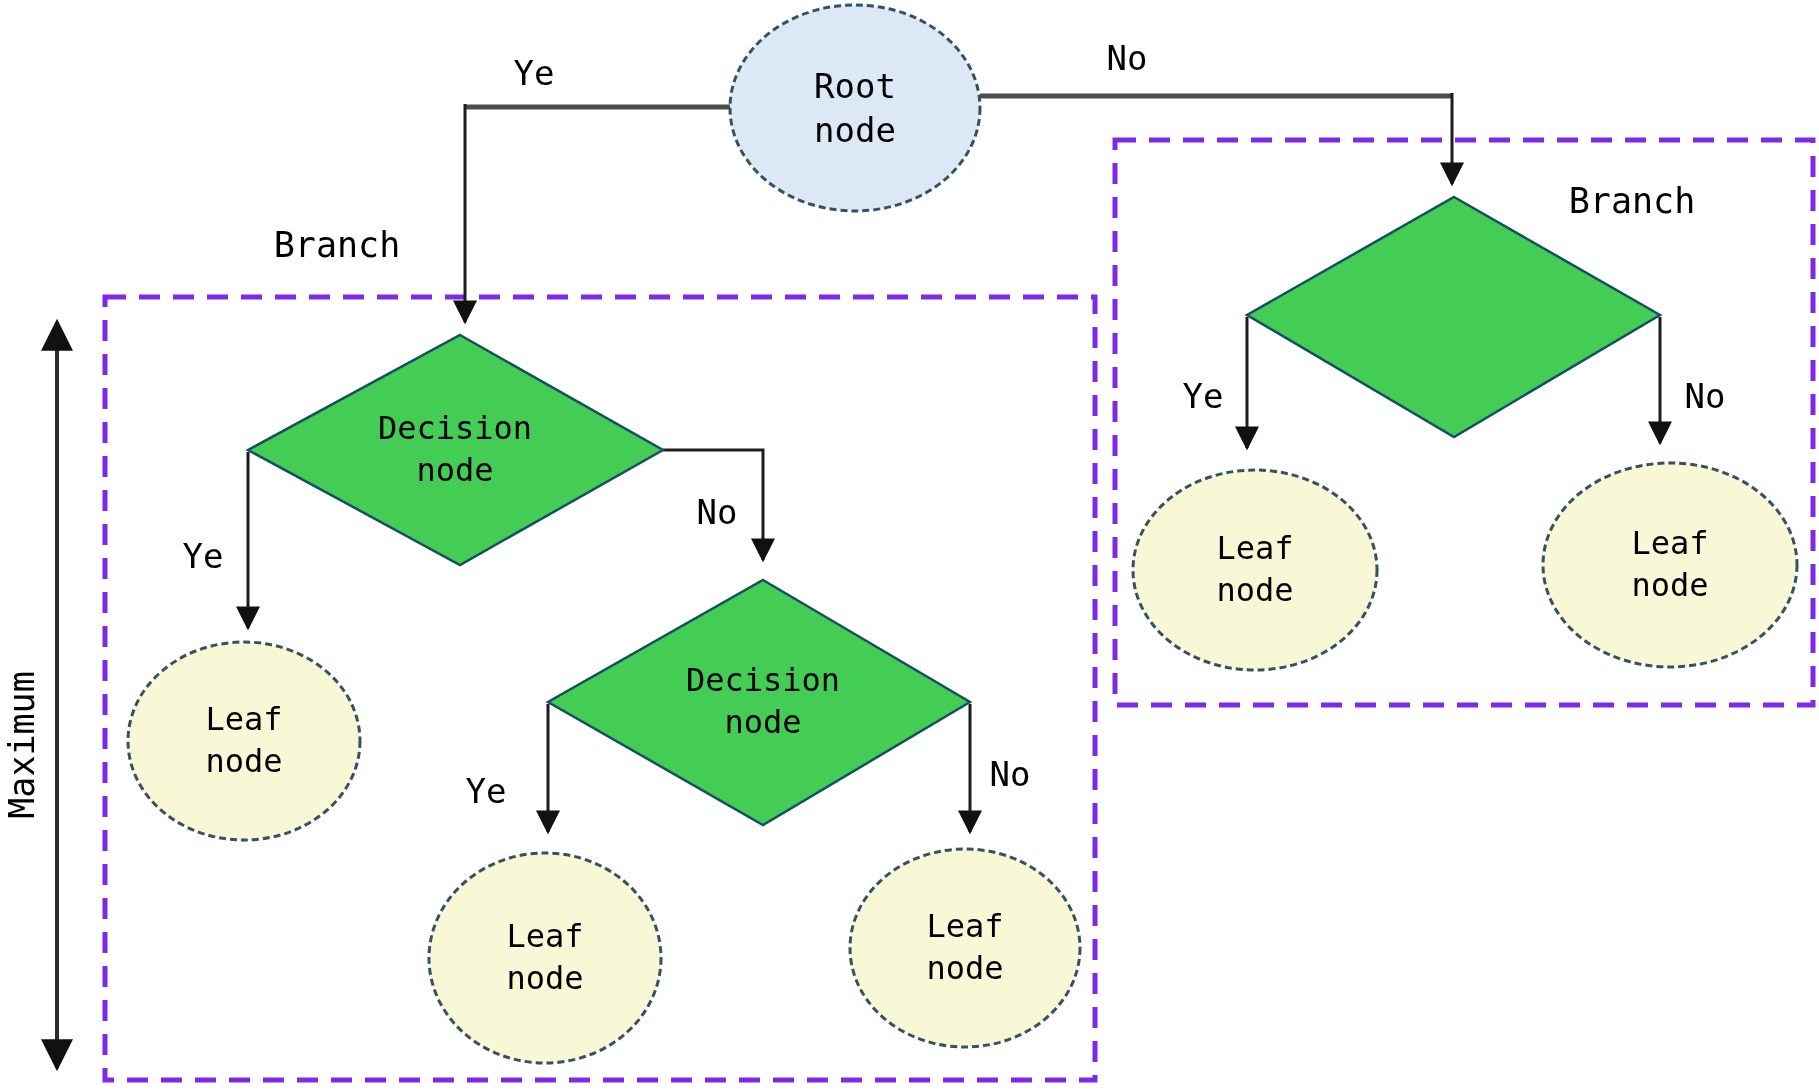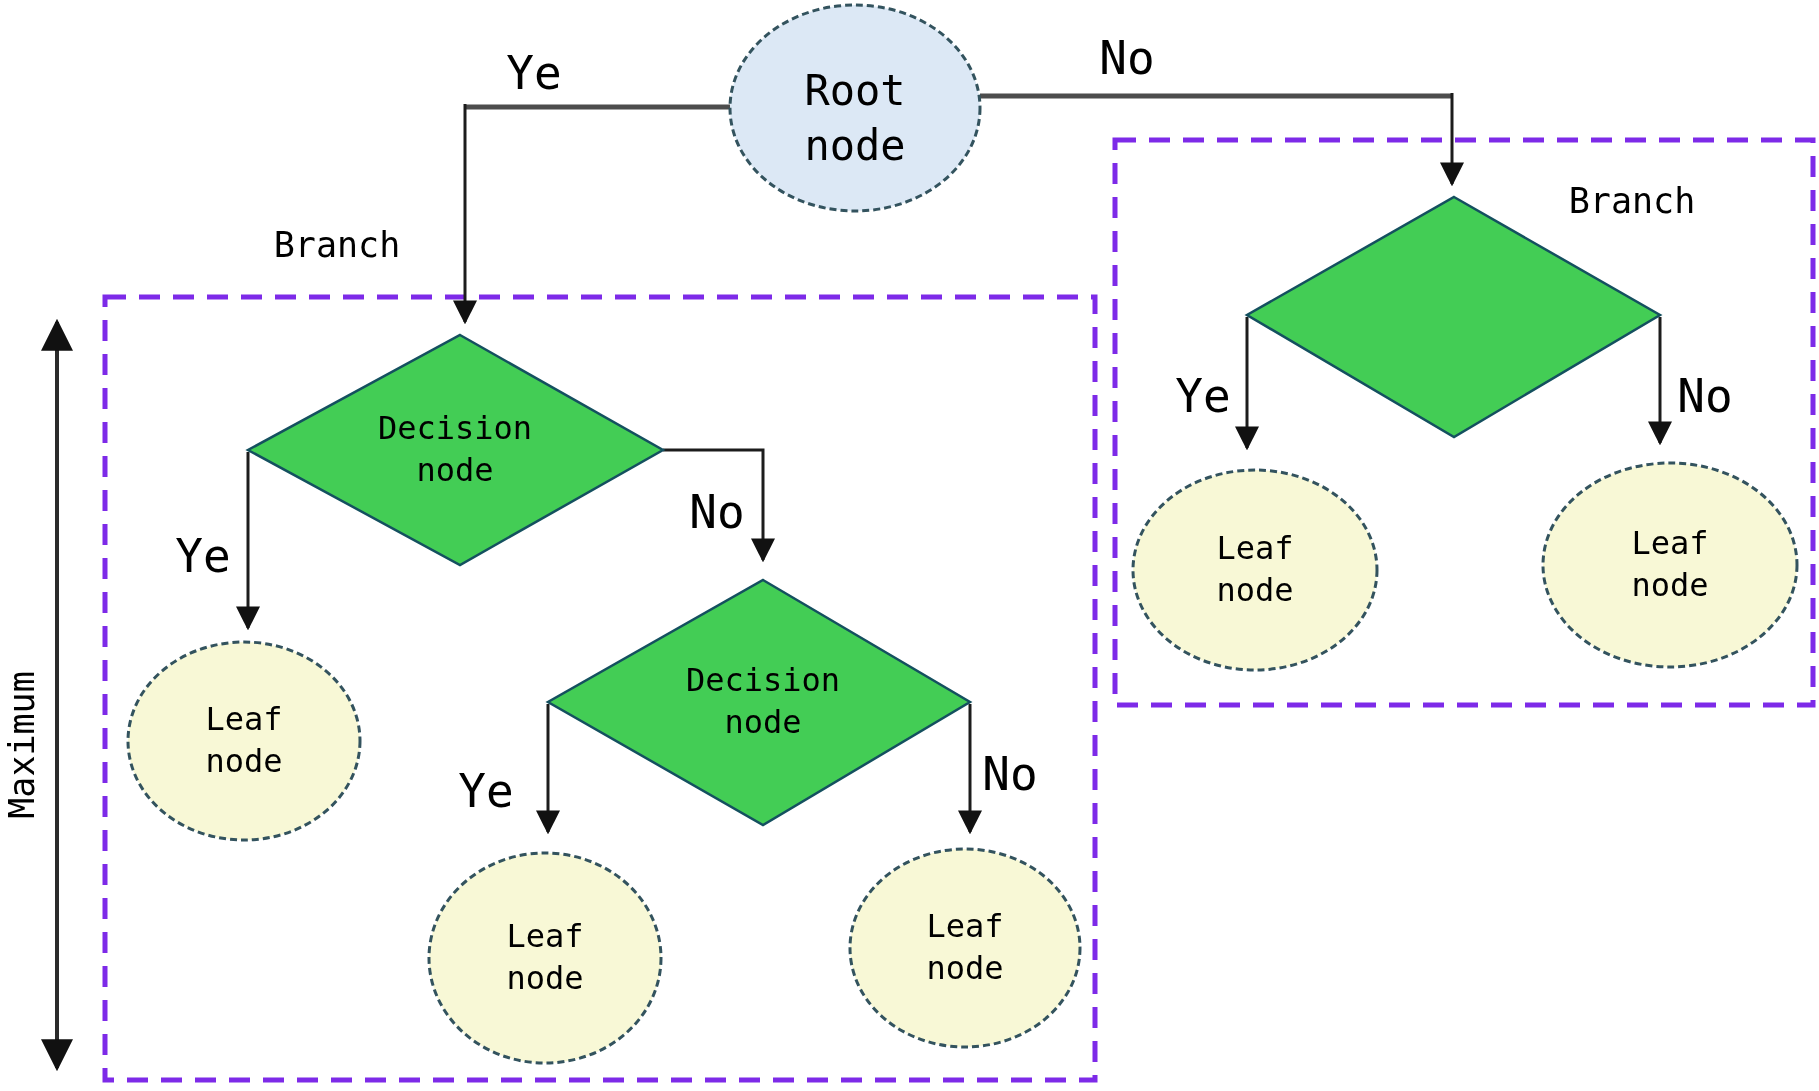--- a/index.html
+++ b/index.html
@@ -18,22 +18,22 @@
   .bbox   { fill: none; stroke: #7d2ae8; stroke-width: 5; stroke-dasharray: 21 13; }
   .trunk  { fill: none; stroke: #4d4d4d; stroke-width: 5; }
   .edge   { fill: none; stroke: #1c1c1c; stroke-width: 3; }
   .range  { fill: none; stroke: #2b2b2b; stroke-width: 4; }
   .diamond { stroke: #14505f; stroke-width: 2.5; }
   .oval    { stroke: #33535e; stroke-width: 3; stroke-dasharray: 7 4; }
 
   
   .label { position: absolute; text-align: center; white-space: nowrap; }
   .node-text  { font-size: 32px; line-height: 1.3; }
-  .root-text  { font-size: 42px; line-height: 1.3; }
-  .edge-label { font-size: 46px; width: 120px; height: 44px; line-height: 44px; }
+  .root-text  { font-size: 34px; line-height: 1.3; }
+  .edge-label { font-size: 34px; width: 120px; height: 44px; line-height: 44px; }
   .annot      { font-size: 35px; width: 240px; height: 46px; line-height: 46px; }
   .vertical   { transform: rotate(-90deg); transform-origin: center center; }
 </style>
 </head>
 <body>
 
 <div class="canvas">
 
   <svg class="layer" width="1819" height="1091" viewBox="0 0 1819 1091">
     <defs>

